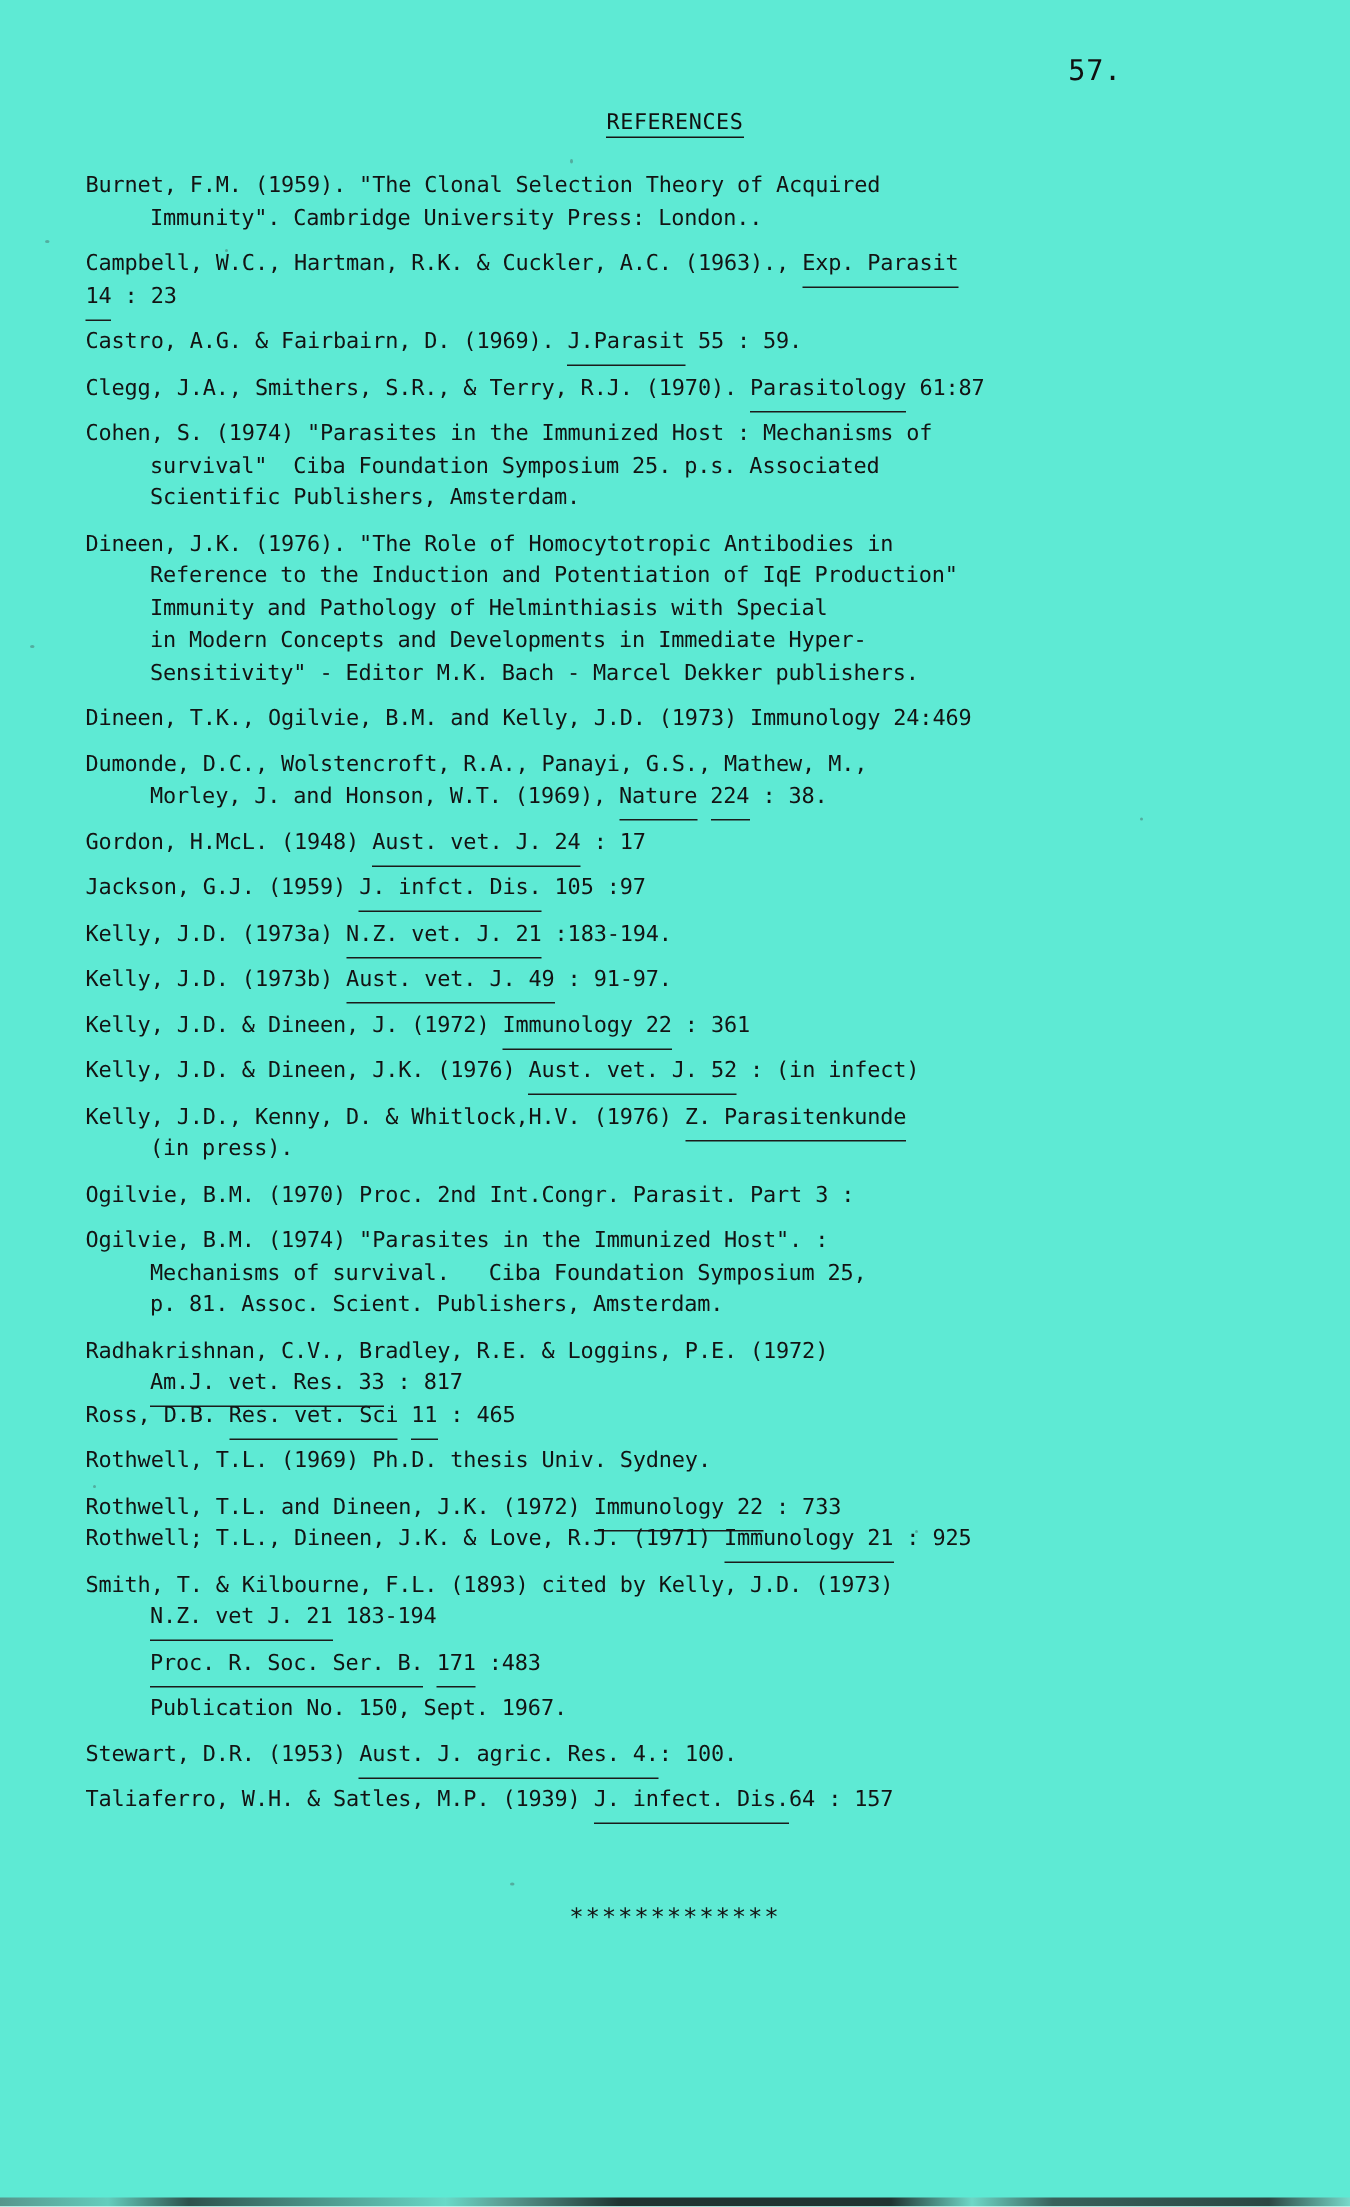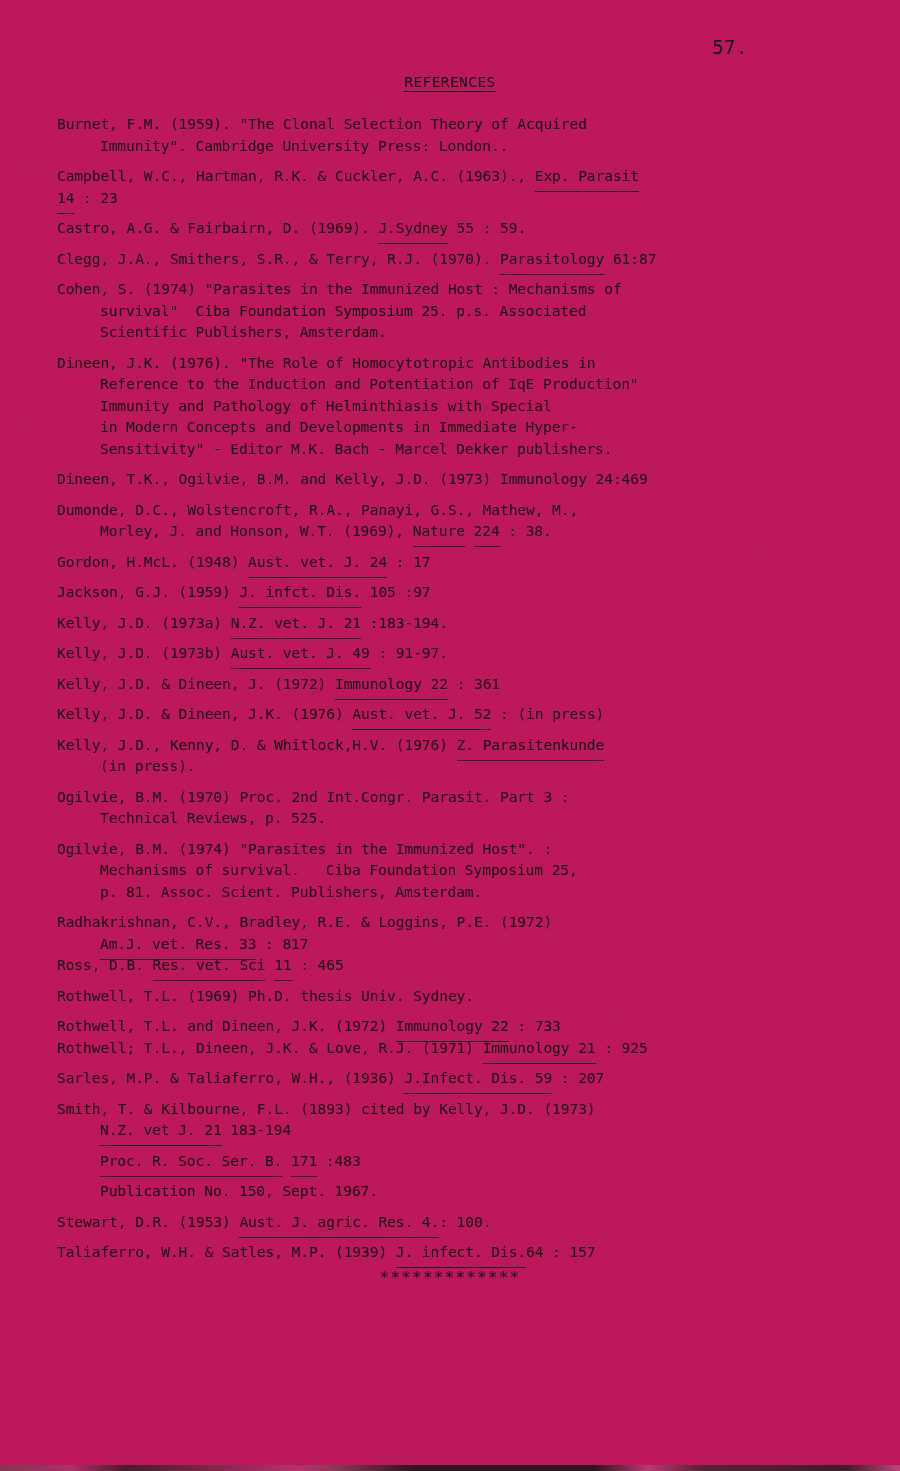--- a/index.html
+++ b/index.html
@@ -4,21 +4,21 @@
 <style>
   html, body {
     margin: 0;
     padding: 0;
     background: #ffffff;
   }
   .page {
     position: relative;
     width: 900px;
     height: 1471px;
-    background: #be185d;
+    background: #5eead4;
     overflow: hidden;
     font-family: "DejaVu Sans Mono", "Liberation Mono", monospace;
     color: #1a1a1a;
   }
   .page-number {
     position: absolute;
     top: 36px;
     right: 152px;
     font-size: 19px;
     letter-spacing: 0.5px;
@@ -112,21 +112,21 @@
   <div class="refs">
       <div class="ref">
         <div class="line"><span>Burnet, F.M. (1959). "The Clonal Selection Theory of Acquired</span></div>
         <div class="line indent"><span>Immunity". Cambridge University Press: London..</span></div>
       </div>
       <div class="ref">
         <div class="line"><span>Campbell, W.C., Hartman, R.K. &amp; Cuckler, A.C. (1963)., </span><u class="u">Exp. Parasit</u></div>
         <div class="line"><u class="u">14</u><span> : 23</span></div>
       </div>
       <div class="ref">
-        <div class="line"><span>Castro, A.G. &amp; Fairbairn, D. (1969). </span><u class="u">J.Sydney</u><span> 55 : 59.</span></div>
+        <div class="line"><span>Castro, A.G. &amp; Fairbairn, D. (1969). </span><u class="u">J.Parasit</u><span> 55 : 59.</span></div>
       </div>
       <div class="ref">
         <div class="line"><span>Clegg, J.A., Smithers, S.R., &amp; Terry, R.J. (1970). </span><u class="u">Parasitology</u><span> 61:87</span></div>
       </div>
       <div class="ref">
         <div class="line"><span>Cohen, S. (1974) "Parasites in the Immunized Host : Mechanisms of</span></div>
         <div class="line indent"><span>survival"  Ciba Foundation Symposium 25. p.s. Associated</span></div>
         <div class="line indent"><span>Scientific Publishers, Amsterdam.</span></div>
       </div>
       <div class="ref">
@@ -152,29 +152,28 @@
       <div class="ref">
         <div class="line"><span>Kelly, J.D. (1973a) </span><u class="u">N.Z. vet. J. 21</u><span> :183-194.</span></div>
       </div>
       <div class="ref">
         <div class="line"><span>Kelly, J.D. (1973b) </span><u class="u">Aust. vet. J. 49</u><span> : 91-97.</span></div>
       </div>
       <div class="ref">
         <div class="line"><span>Kelly, J.D. &amp; Dineen, J. (1972) </span><u class="u">Immunology 22</u><span> : 361</span></div>
       </div>
       <div class="ref">
-        <div class="line"><span>Kelly, J.D. &amp; Dineen, J.K. (1976) </span><u class="u">Aust. vet. J. 52</u><span> : (in press)</span></div>
+        <div class="line"><span>Kelly, J.D. &amp; Dineen, J.K. (1976) </span><u class="u">Aust. vet. J. 52</u><span> : (in infect)</span></div>
       </div>
       <div class="ref">
         <div class="line"><span>Kelly, J.D., Kenny, D. &amp; Whitlock,H.V. (1976) </span><u class="u">Z. Parasitenkunde</u></div>
         <div class="line indent"><span>(in press).</span></div>
       </div>
       <div class="ref">
         <div class="line"><span>Ogilvie, B.M. (1970) Proc. 2nd Int.Congr. Parasit. Part 3 :</span></div>
-        <div class="line indent"><span>Technical Reviews, p. 525.</span></div>
       </div>
       <div class="ref">
         <div class="line"><span>Ogilvie, B.M. (1974) "Parasites in the Immunized Host". :</span></div>
         <div class="line indent"><span>Mechanisms of survival.   Ciba Foundation Symposium 25,</span></div>
         <div class="line indent"><span>p. 81. Assoc. Scient. Publishers, Amsterdam.</span></div>
       </div>
       <div class="ref tight">
         <div class="line"><span>Radhakrishnan, C.V., Bradley, R.E. &amp; Loggins, P.E. (1972)</span></div>
         <div class="line indent"><u class="u">Am.J. vet. Res. 33</u><span> : 817</span></div>
       </div>
@@ -182,23 +181,20 @@
         <div class="line"><span>Ross, D.B. </span><u class="u">Res. vet. Sci</u><span> </span><u class="u">11</u><span> : 465</span></div>
       </div>
       <div class="ref">
         <div class="line"><span>Rothwell, T.L. (1969) Ph.D. thesis Univ. Sydney.</span></div>
       </div>
       <div class="ref tight">
         <div class="line"><span>Rothwell, T.L. and Dineen, J.K. (1972) </span><u class="u">Immunology 22</u><span> : 733</span></div>
       </div>
       <div class="ref">
         <div class="line"><span>Rothwell; T.L., Dineen, J.K. &amp; Love, R.J. (1971) </span><u class="u">Immunology 21</u><span> : 925</span></div>
-      </div>
-      <div class="ref">
-        <div class="line"><span>Sarles, M.P. &amp; Taliaferro, W.H., (1936) </span><u class="u">J.Infect. Dis. 59</u><span> : 207</span></div>
       </div>
       <div class="ref">
         <div class="line"><span>Smith, T. &amp; Kilbourne, F.L. (1893) cited by Kelly, J.D. (1973)</span></div>
         <div class="line indent"><u class="u">N.Z. vet J. 21</u><span> 183-194</span></div>
       </div>
       <div class="ref">
         <div class="line indent"><u class="u">Proc. R. Soc. Ser. B.</u><span> </span><u class="u">171</u><span> :483</span></div>
       </div>
       <div class="ref">
         <div class="line indent"><span>Publication No. 150, Sept. 1967.</span></div>

